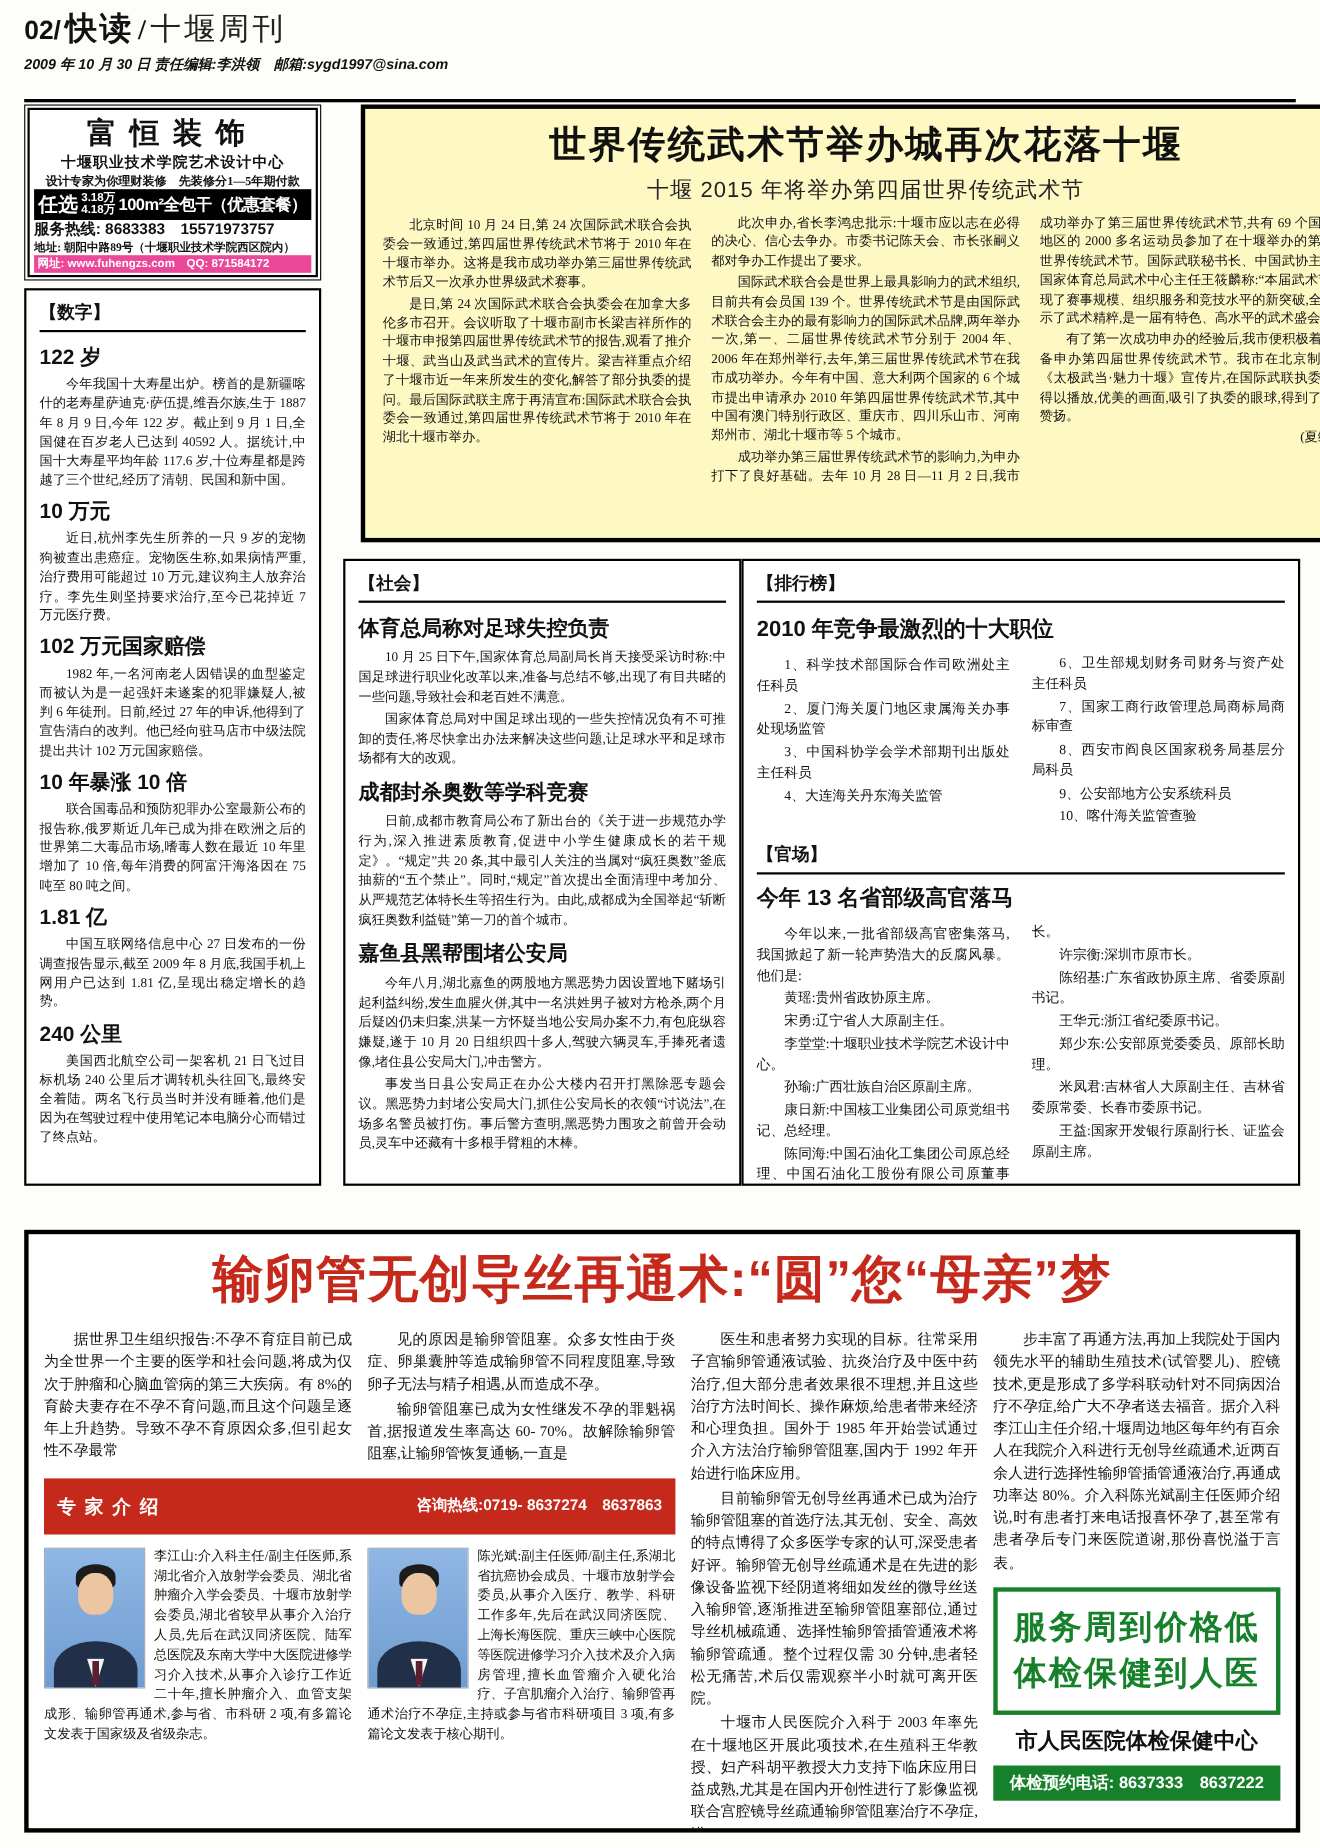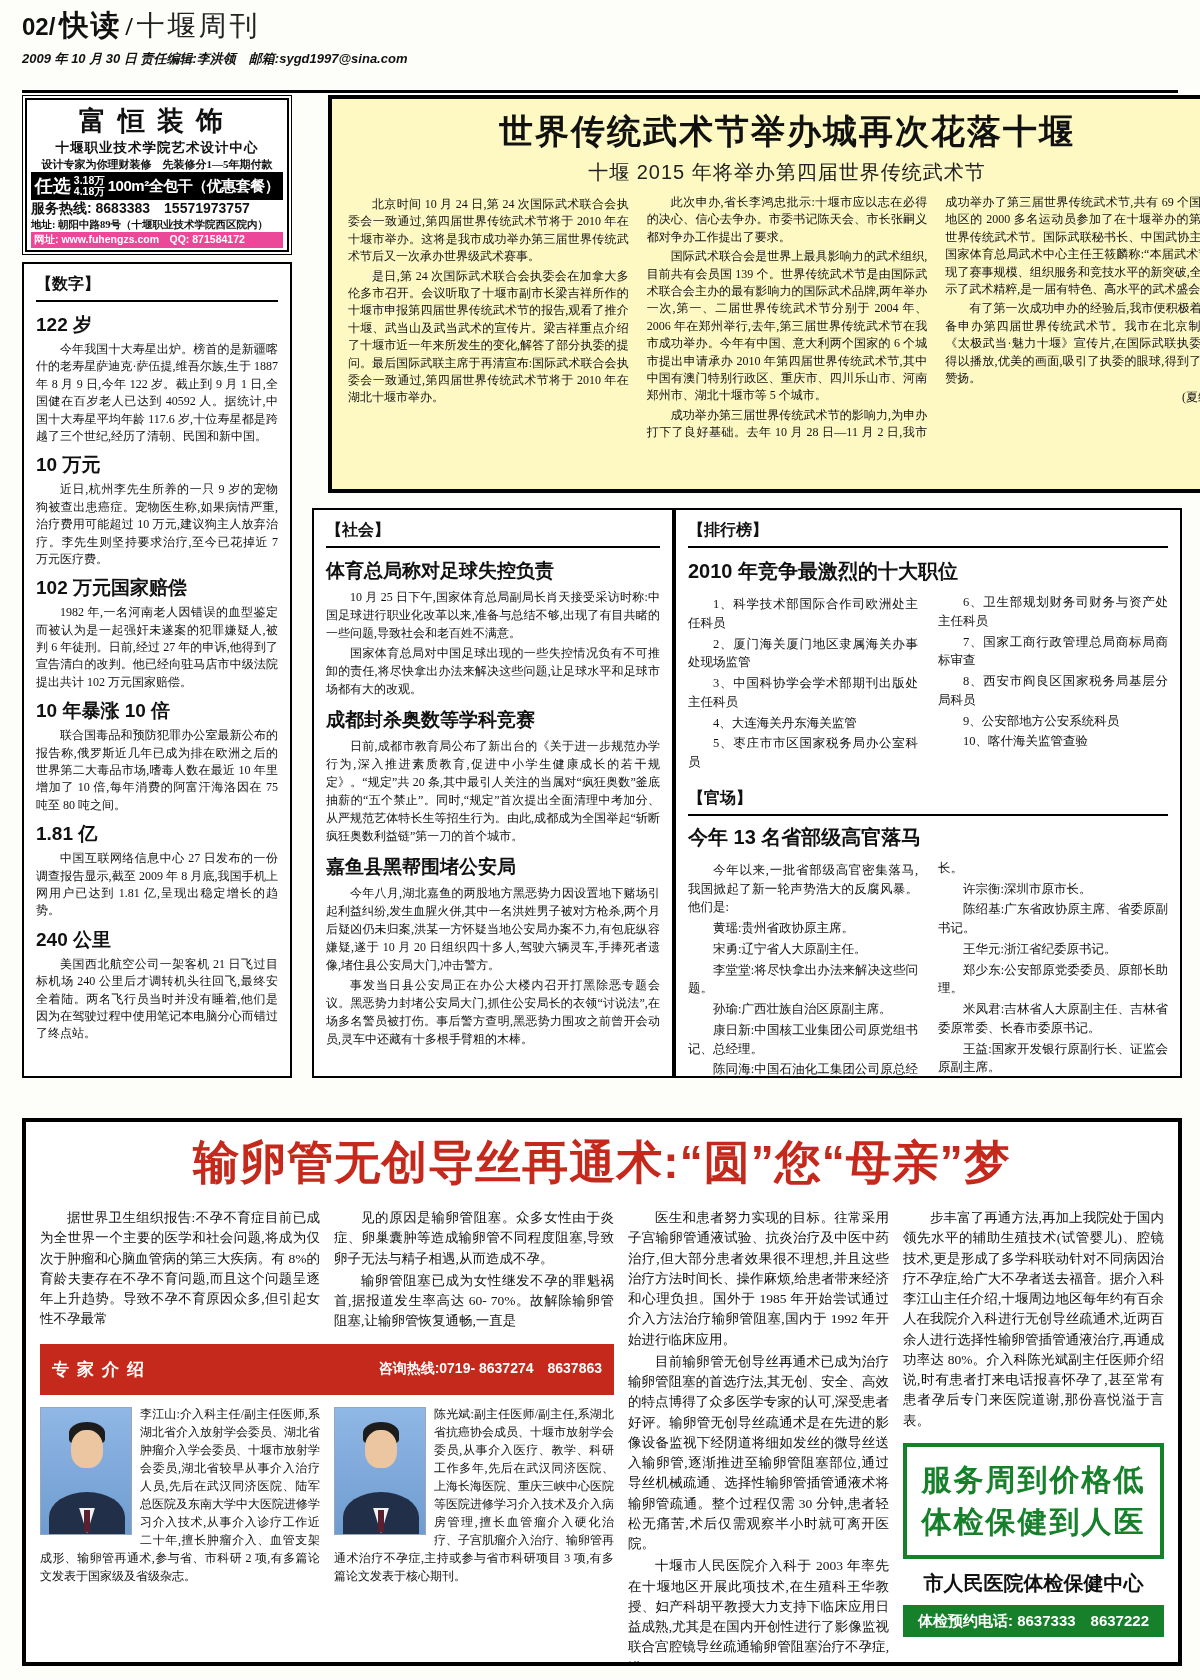--- a/index.html
+++ b/index.html
@@ -216,36 +216,35 @@
 
   <div class="rulebox rank">
     <div class="seclabel">【排行榜】</div>
     <div class="rank-h">2010 年竞争最激烈的十大职位</div>
     <div class="twocol">
 
     <p class="body">1、科学技术部国际合作司欧洲处主任科员</p>
         <p class="body">2、厦门海关厦门地区隶属海关办事处现场监管</p>
         <p class="body">3、中国科协学会学术部期刊出版处主任科员</p>
         <p class="body">4、大连海关丹东海关监管</p>
-        <p class="body">5、枣庄市市区国家税务局办公室科员</p>
         <p class="body">6、卫生部规划财务司财务与资产处主任科员</p>
         <p class="body">7、国家工商行政管理总局商标局商标审查</p>
         <p class="body">8、西安市阎良区国家税务局基层分局科员</p>
         <p class="body">9、公安部地方公安系统科员</p>
         <p class="body">10、喀什海关监管查验</p>
       </div>
 
     <div class="seclabel2">【官场】</div>
     <div class="rank-h">今年 13 名省部级高官落马</div>
     <div class="twocol">
       <p class="body">今年以来,一批省部级高官密集落马,我国掀起了新一轮声势浩大的反腐风暴。他们是:</p>
 
     <p class="body">黄瑶:贵州省政协原主席。</p>
         <p class="body">宋勇:辽宁省人大原副主任。</p>
-        <p class="body">李堂堂:将尽快拿出办法来解决这些问题。</p>
+        <p class="body">李堂堂:十堰职业技术学院艺术设计中心。</p>
         <p class="body">孙瑜:广西壮族自治区原副主席。</p>
         <p class="body">康日新:中国核工业集团公司原党组书记、总经理。</p>
         <p class="body">陈同海:中国石油化工集团公司原总经理、中国石油化工股份有限公司原董事长。</p>
         <p class="body">许宗衡:深圳市原市长。</p>
         <p class="body">陈绍基:广东省政协原主席、省委原副书记。</p>
         <p class="body">王华元:浙江省纪委原书记。</p>
         <p class="body">郑少东:公安部原党委委员、原部长助理。</p>
         <p class="body">米凤君:吉林省人大原副主任、吉林省委原常委、长春市委原书记。</p>
         <p class="body">王益:国家开发银行原副行长、证监会原副主席。</p>
       </div>

